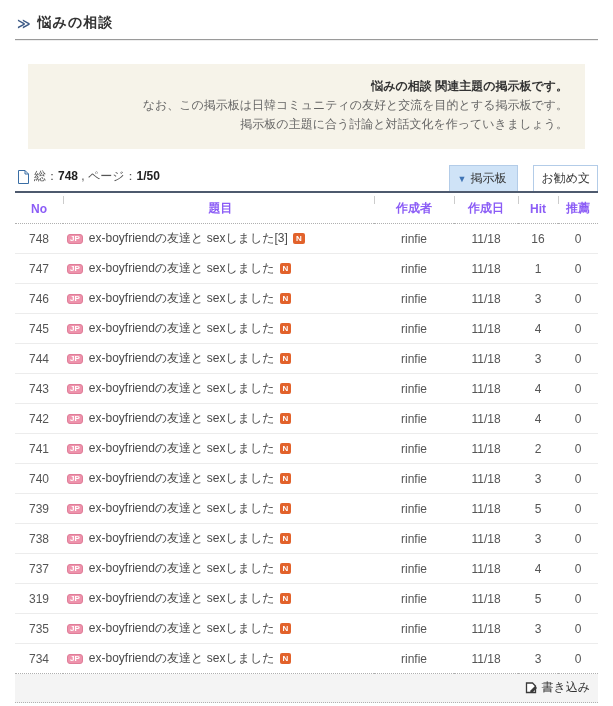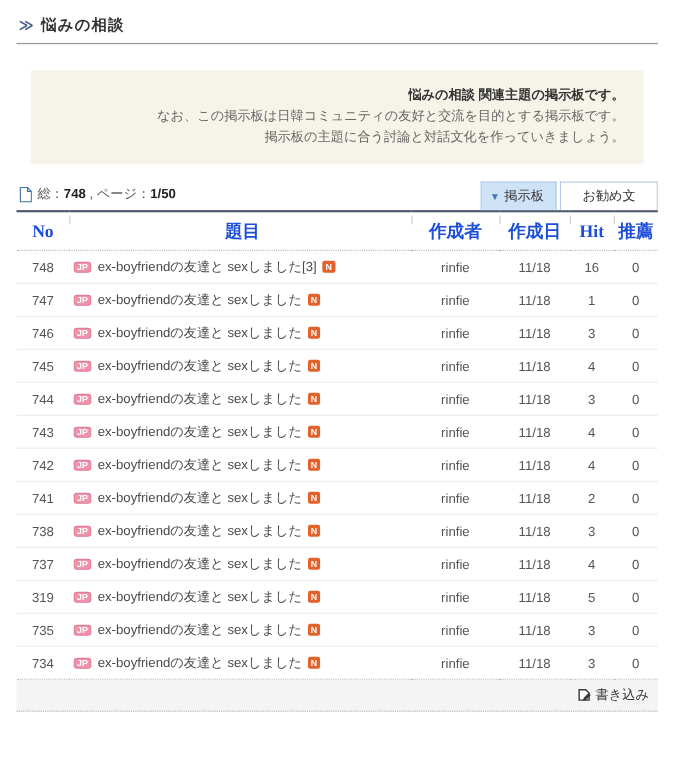--- a/index.html
+++ b/index.html
@@ -18,25 +18,25 @@
   .intro-heading { font-weight:bold; color:#333; }
 
   
   .head-row { display:flex; justify-content:space-between; align-items:flex-end; margin-top:16px;gap:28px; }
   .stats { display:flex; align-items:center; gap:5px; padding:0 0 6px 2px; color:#555; }
   .stats b { color:#222; }
   .tabs { display:flex; align-items:flex-end; }
   .tab { font-size:12px; cursor:pointer; }
   .tab-active { background:#cfe3f7; border:1px solid #b3cce8; border-bottom:none; color:#333; padding:4px 11px 4px 8px; display:flex; align-items:center; gap:4px; }
   .tab-caret { color:#3f74b5; font-size:9px; }
-  .tab-inactive { background:#fff; border:1px solid #b3cce8; border-bottom:none; color:#333; padding:4px 19px; margin-left:3px; }
+  .tab-inactive { background:#fff; border:1px solid #b3cce8; border-bottom:none; color:#333; padding:4px 7px; margin-left:15px; }
 
   
   table { width:100%; border-collapse:collapse; border-top:2px solid #4e5a6e; table-layout:fixed; }
-  th { font-weight:bold; color:#1d4ed8; padding:7px 0 6px 0; border-bottom:1px dotted #b0b0b0; position:relative; font-size:16px;font-family:Liberation Serif, serif; }
+  th { font-weight:bold; color:#8b5cf6; padding:7px 0 6px 0; border-bottom:1px dotted #b0b0b0; position:relative; font-size:12px; }
   th + th::before { content:''; position:absolute; left:0; top:3px; width:1px; height:8px; background:#ccc; }
   td { padding:6px 0; border-bottom:1px solid #ececec; color:#555; text-align:center; font-size:12px; }
   tbody tr:last-child td { border-bottom:1px dotted #b0b0b0; }
   .c-no { width:48px; }
   .c-title { text-align:left; padding-left:4px; }
   .c-author { width:80px; }
   .c-date { width:64px; }
   .c-hit { width:40px; }
   .c-rec { width:40px; }
   .jp-badge { display:inline-block; background:#ee93ac; border:1px solid #e07d99; color:#fff; font-size:8px; font-weight:bold; border-radius:3px; padding:0 2px; margin-right:6px; vertical-align:1px; line-height:8px; }
@@ -176,21 +176,41 @@
       <td class="c-no">741</td>
       <td class="c-title">
         <span class="jp-badge">JP</span><span class="row-title">ex-boyfriendの友達と sexしました</span><span class="n-badge">N</span>
       </td>
       <td class="c-author">rinfie</td>
       <td class="c-date">11/18</td>
       <td class="c-hit">2</td>
       <td class="c-rec">0</td>
     </tr>
 
-
+    <tr>
+      <td class="c-no">740</td>
+      <td class="c-title">
+        <span class="jp-badge">JP</span><span class="row-title">ex-boyfriendの友達と sexしました</span><span class="n-badge">N</span>
+      </td>
+      <td class="c-author">rinfie</td>
+      <td class="c-date">11/18</td>
+      <td class="c-hit">3</td>
+      <td class="c-rec">0</td>
+    </tr>
+
+    <tr>
+      <td class="c-no">739</td>
+      <td class="c-title">
+        <span class="jp-badge">JP</span><span class="row-title">ex-boyfriendの友達と sexしました</span><span class="n-badge">N</span>
+      </td>
+      <td class="c-author">rinfie</td>
+      <td class="c-date">11/18</td>
+      <td class="c-hit">5</td>
+      <td class="c-rec">0</td>
+    </tr>
 
     <tr>
       <td class="c-no">738</td>
       <td class="c-title">
         <span class="jp-badge">JP</span><span class="row-title">ex-boyfriendの友達と sexしました</span><span class="n-badge">N</span>
       </td>
       <td class="c-author">rinfie</td>
       <td class="c-date">11/18</td>
       <td class="c-hit">3</td>
       <td class="c-rec">0</td>

